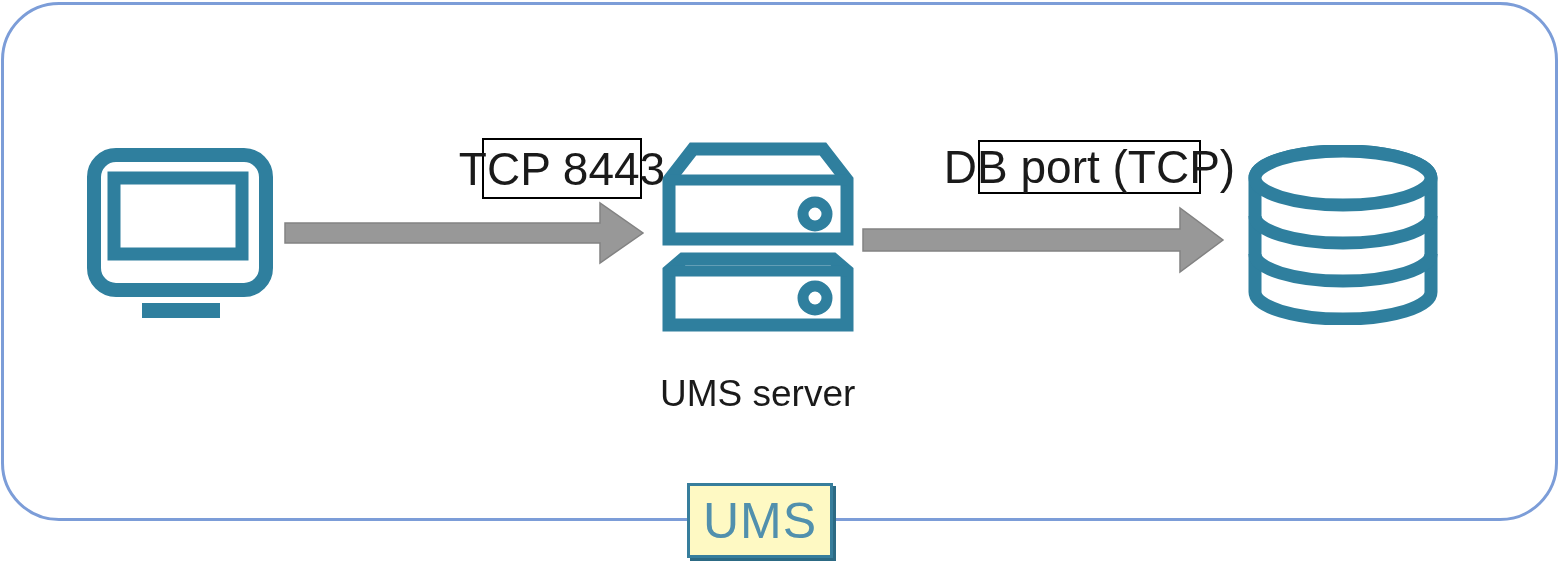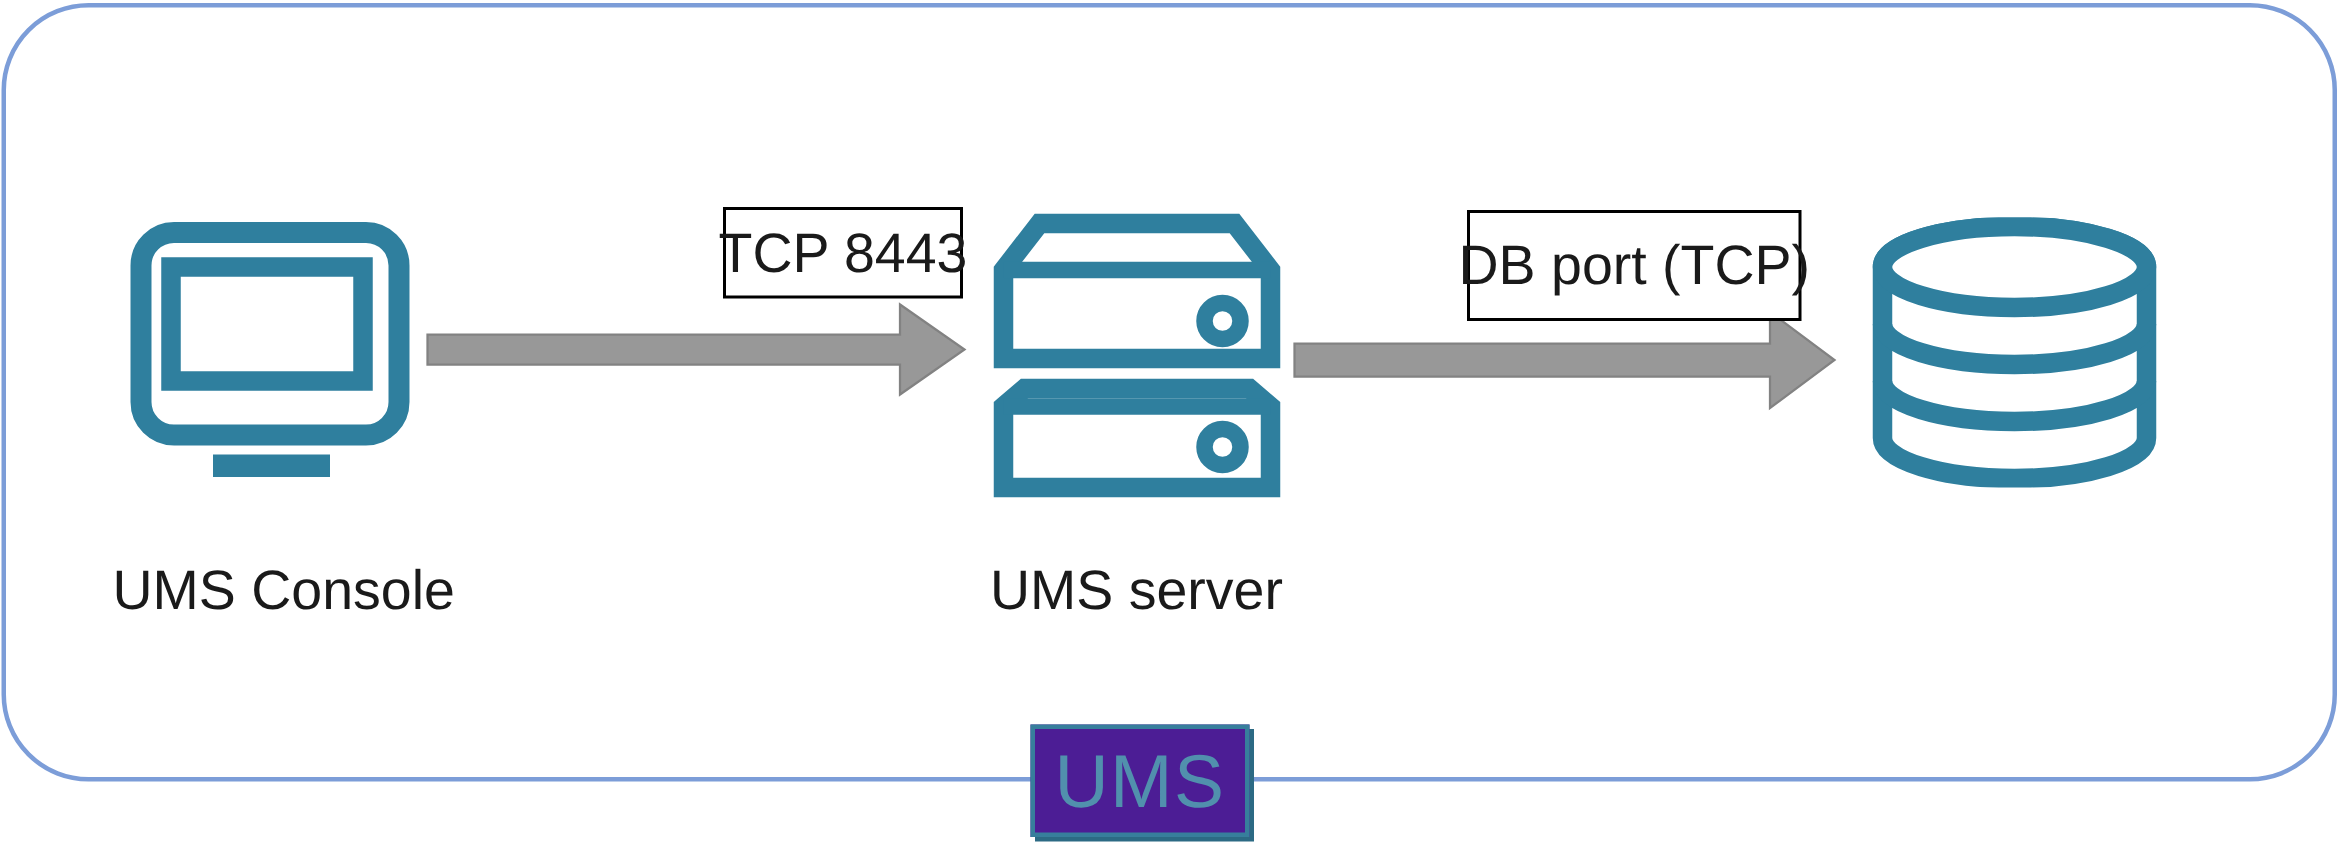--- a/index.html
+++ b/index.html
@@ -20,25 +20,25 @@
   .solid{fill:var(--icon-teal);}
   .arrow{fill:var(--arrow-gray);stroke:var(--arrow-edge);stroke-width:1.5;}
   .node-label{
     position:absolute;color:var(--text-black);font-size:37px;
     white-space:nowrap;line-height:1.1;
   }
   .center{text-align:left;}
   .port-box{
     position:absolute;background:#fff;border:2.5px solid var(--port-border);
     box-sizing:border-box;display:flex;align-items:center;justify-content:center;
-    font-size:37px;color:var(--text-black);white-space:nowrap;z-index:3;
+    font-size:46px;color:var(--text-black);white-space:nowrap;z-index:3;
   }
   .badge{
     position:absolute;left:687px;top:483px;width:146px;height:75px;
-    background:#4c1d95;border:3px solid var(--badge-border);
+    background:#fef9c3;border:3px solid var(--badge-border);
     box-shadow:3px 3px 0 var(--badge-shadow);box-sizing:border-box;
     display:flex;align-items:center;justify-content:center;z-index:5;
   }
   .badge span{
     font-size:50px;font-weight:300;letter-spacing:1px;color:var(--badge-text);
   }
 </style>
 </head>
 <body>
 
@@ -69,24 +69,23 @@
   <svg class="icon" style="left:1248px;top:145px;z-index:3" width="190" height="180" viewBox="0 0 190 180">
     <path class="outline" d="M7,33 V147 A88,27 0 0 0 183,147 V33 A88,27 0 0 0 7,33 Z"></path>
     <path class="band" d="M7,71 A88,27 0 0 0 183,71"></path>
     <path class="band" d="M7,109 A88,27 0 0 0 183,109"></path>
     <ellipse class="outline" cx="95" cy="33" rx="88" ry="27"></ellipse>
   </svg>
 
   <div class="port-box" style="left:482px;top:138px;width:160px;height:61px;">
     <span>TCP 8443</span>
   </div>
-  <div class="port-box" style="left:978px;top:140px;width:223px;height:74px;">
+  <div class="port-box" style="left:978px;top:140px;width:223px;height:54px;">
     <span>DB port (TCP)</span>
   </div>
 
-  <div class="node-label" style="left:75px;top:374px;">UMS Console</div>
   <div class="node-label center" style="left:660px;top:374px;width:196px;">UMS server</div>
 
   <div class="badge">
     <span>UMS</span>
   </div>
 
 </div>
 
 </body></html>

